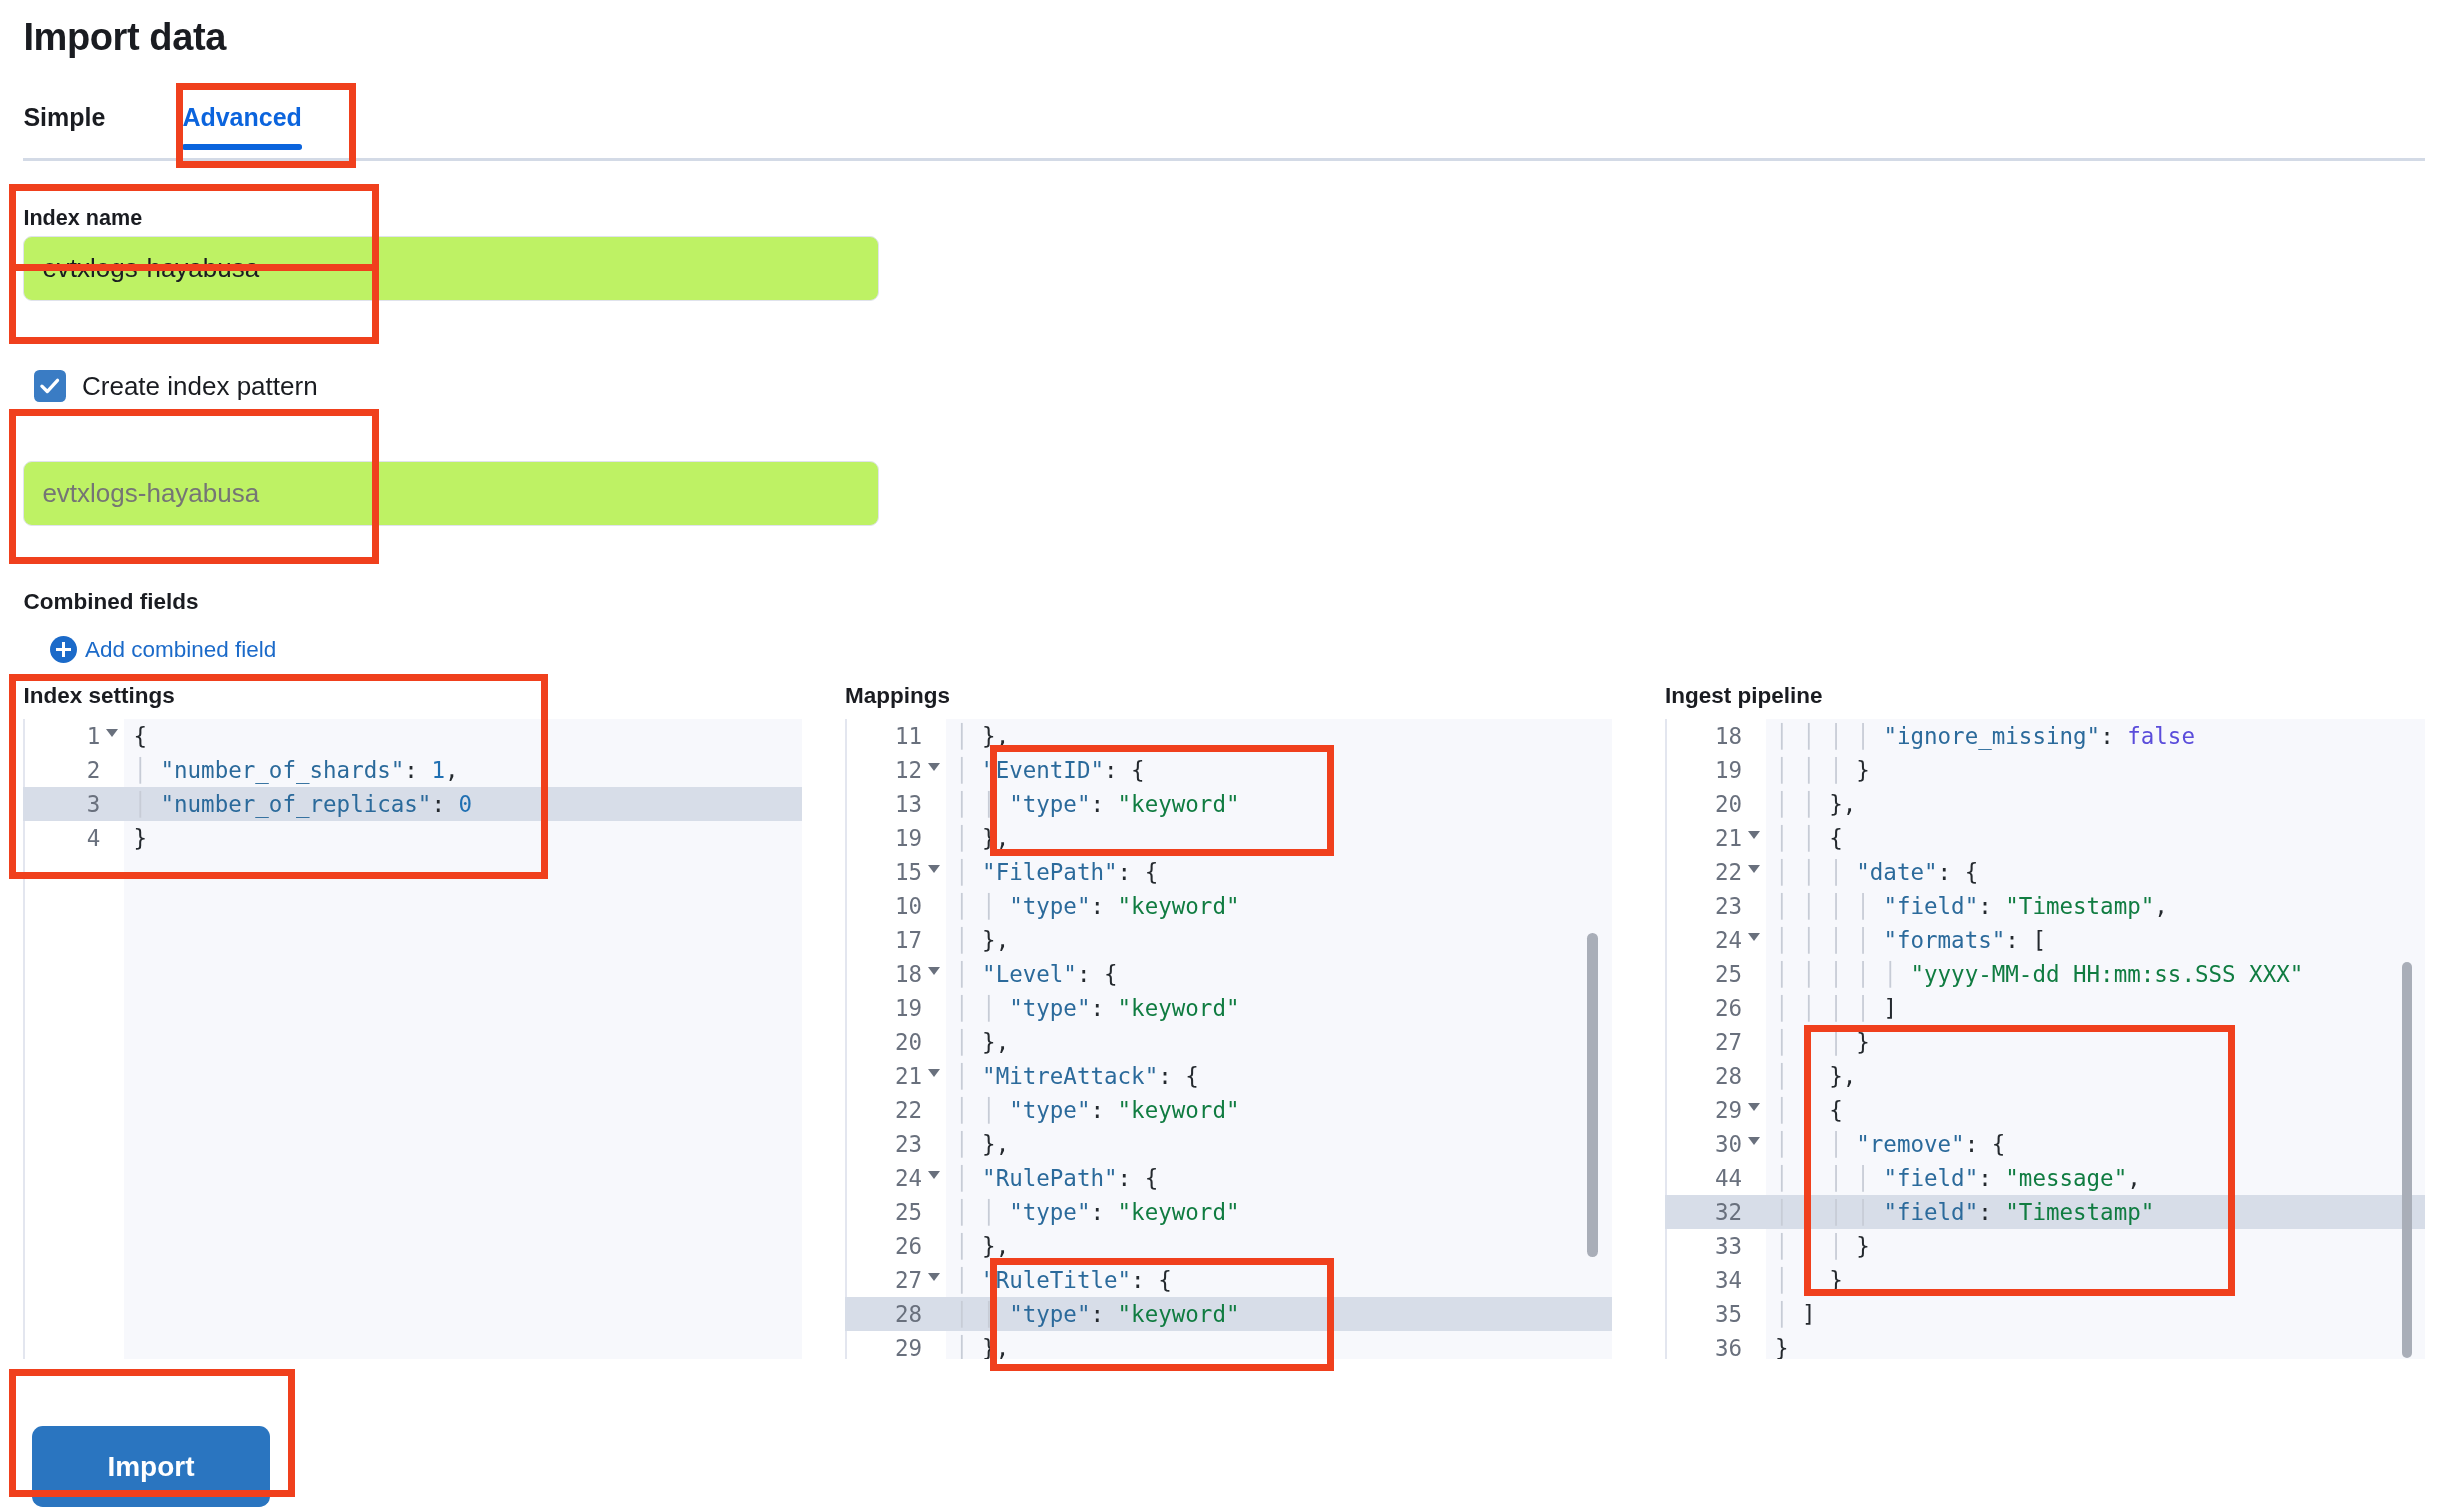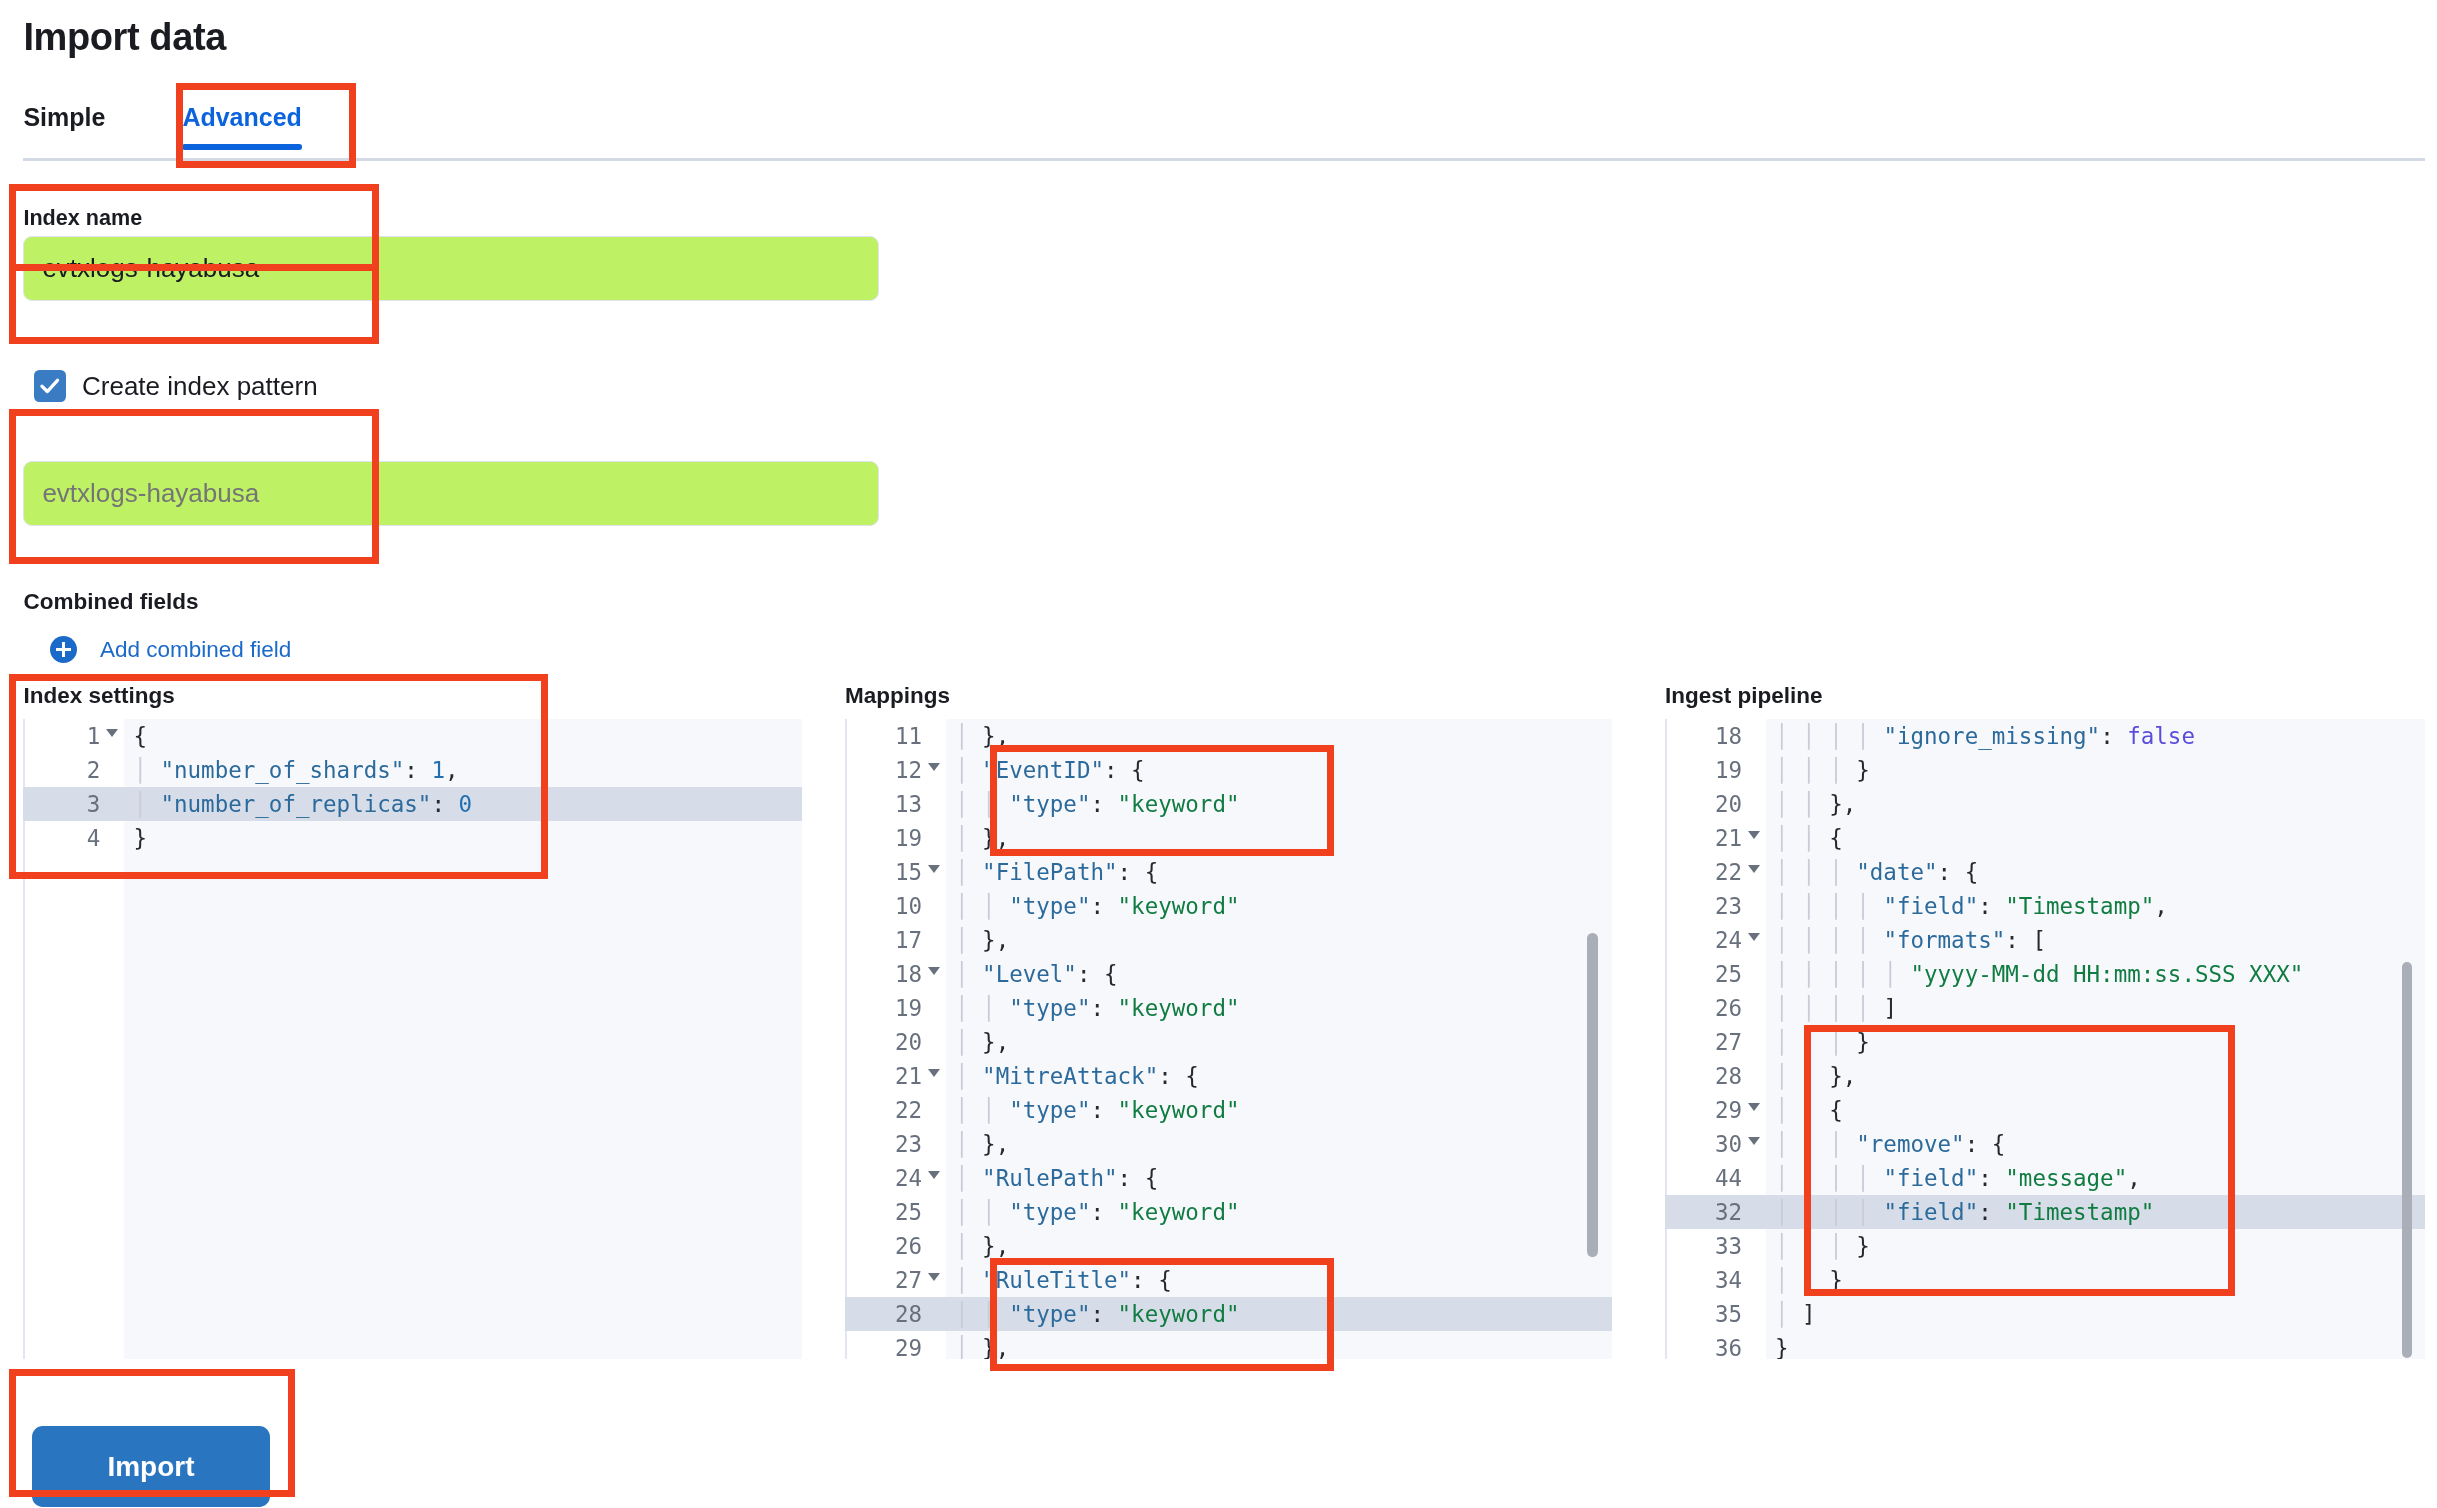--- a/index.html
+++ b/index.html
@@ -75,21 +75,21 @@
   }
   .checkbox svg { width: 23.4px; height: 23.4px; }
   .checkbox-label { font-size: 26px; color: #1a1c21; white-space: nowrap; }
 
   .combined-fields-label {
     position: absolute; left: 23.4px; top: 589px;
     font-size: 22.5px; font-weight: bold; color: #1a1c21;
   }
   .add-combined {
     position: absolute; left: 50px; top: 636px;
-    display: flex; align-items: center; gap: 23px;
+    display: flex; align-items: center; gap: 8px;
     cursor: pointer;
   }
   .plus-icon {
     width: 27px; height: 27px; border-radius: 50%;
     background: #1b6ac9; position: relative; flex: none;
   }
   .plus-icon::before, .plus-icon::after {
     content: ""; position: absolute; background: #fff;
   }
   .plus-icon::before { left: 6.3px; top: 12px; width: 14.4px; height: 2.7px; }

